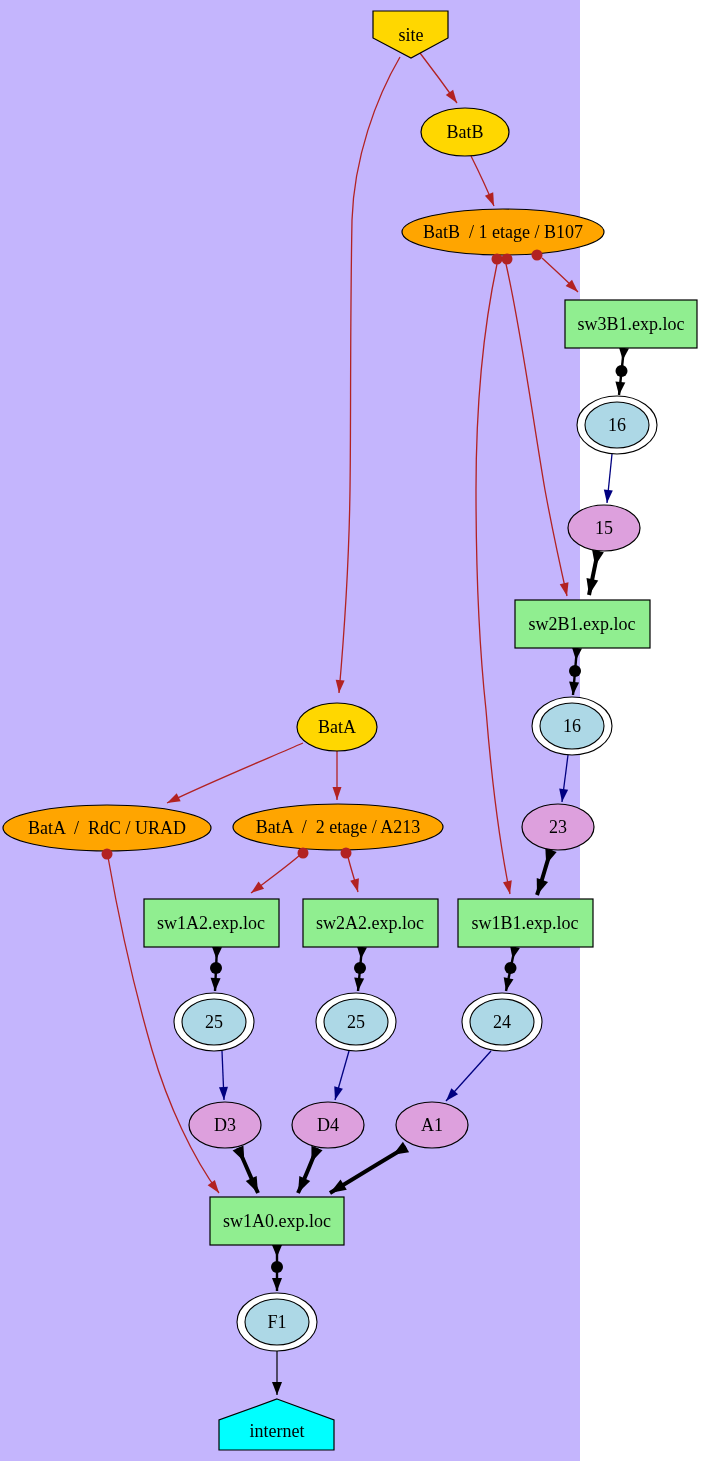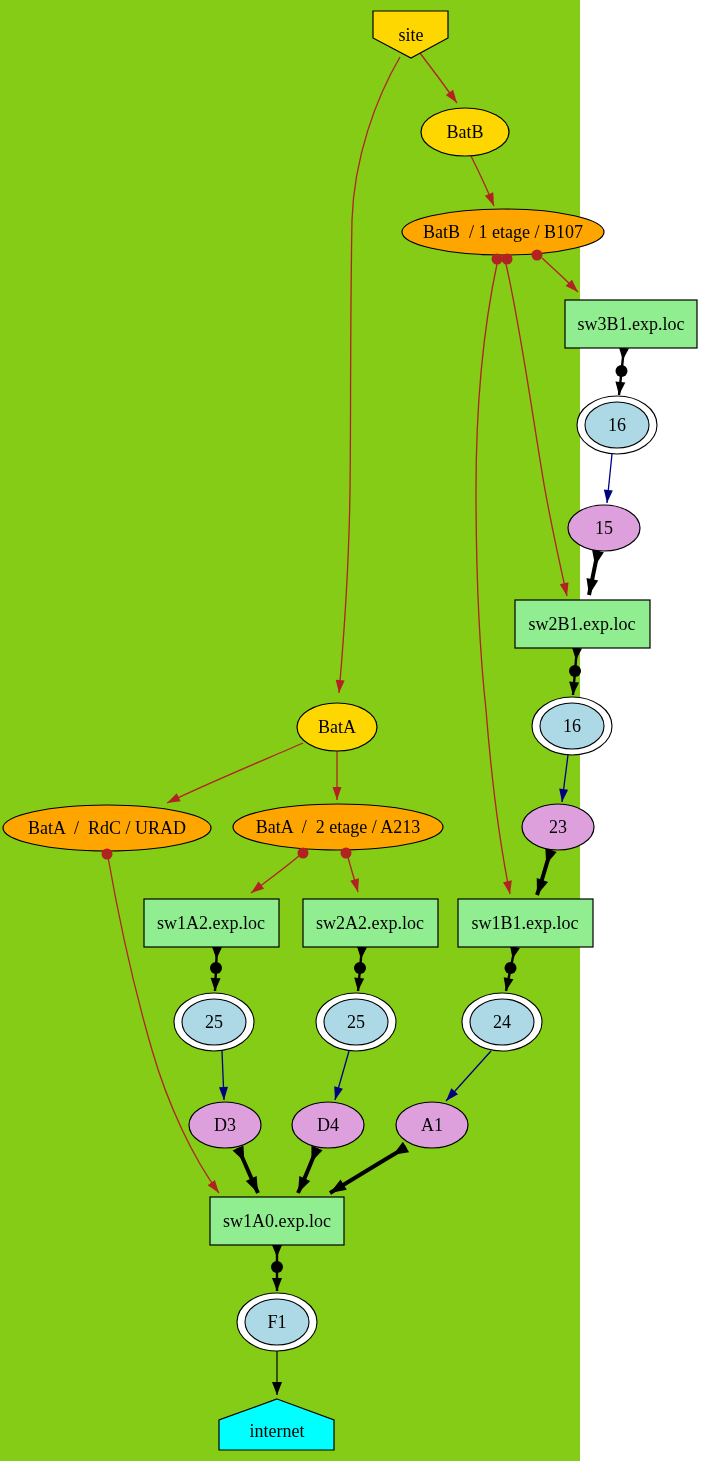--- a/index.html
+++ b/index.html
@@ -1,16 +1,16 @@
 <!DOCTYPE html>
 <html><head>
 <meta charset="utf-8">
 <style>
   html,body{margin:0;padding:0;background:#ffffff;}
-  .stage{width:580px;height:1461px;position:relative;background:#84cc16;}
+  .stage{width:580px;height:1461px;position:relative;background:#c4b5fd;}
   svg{display:block;}
   text{
     font-family:"Liberation Serif","DejaVu Serif",serif;
     font-size:18px;
     fill:#000;
     text-anchor:middle;
     white-space:pre;
   }
   .shape{stroke:#000;stroke-width:1.2px;}
   .ring{stroke:#000;stroke-width:1.1px;}

